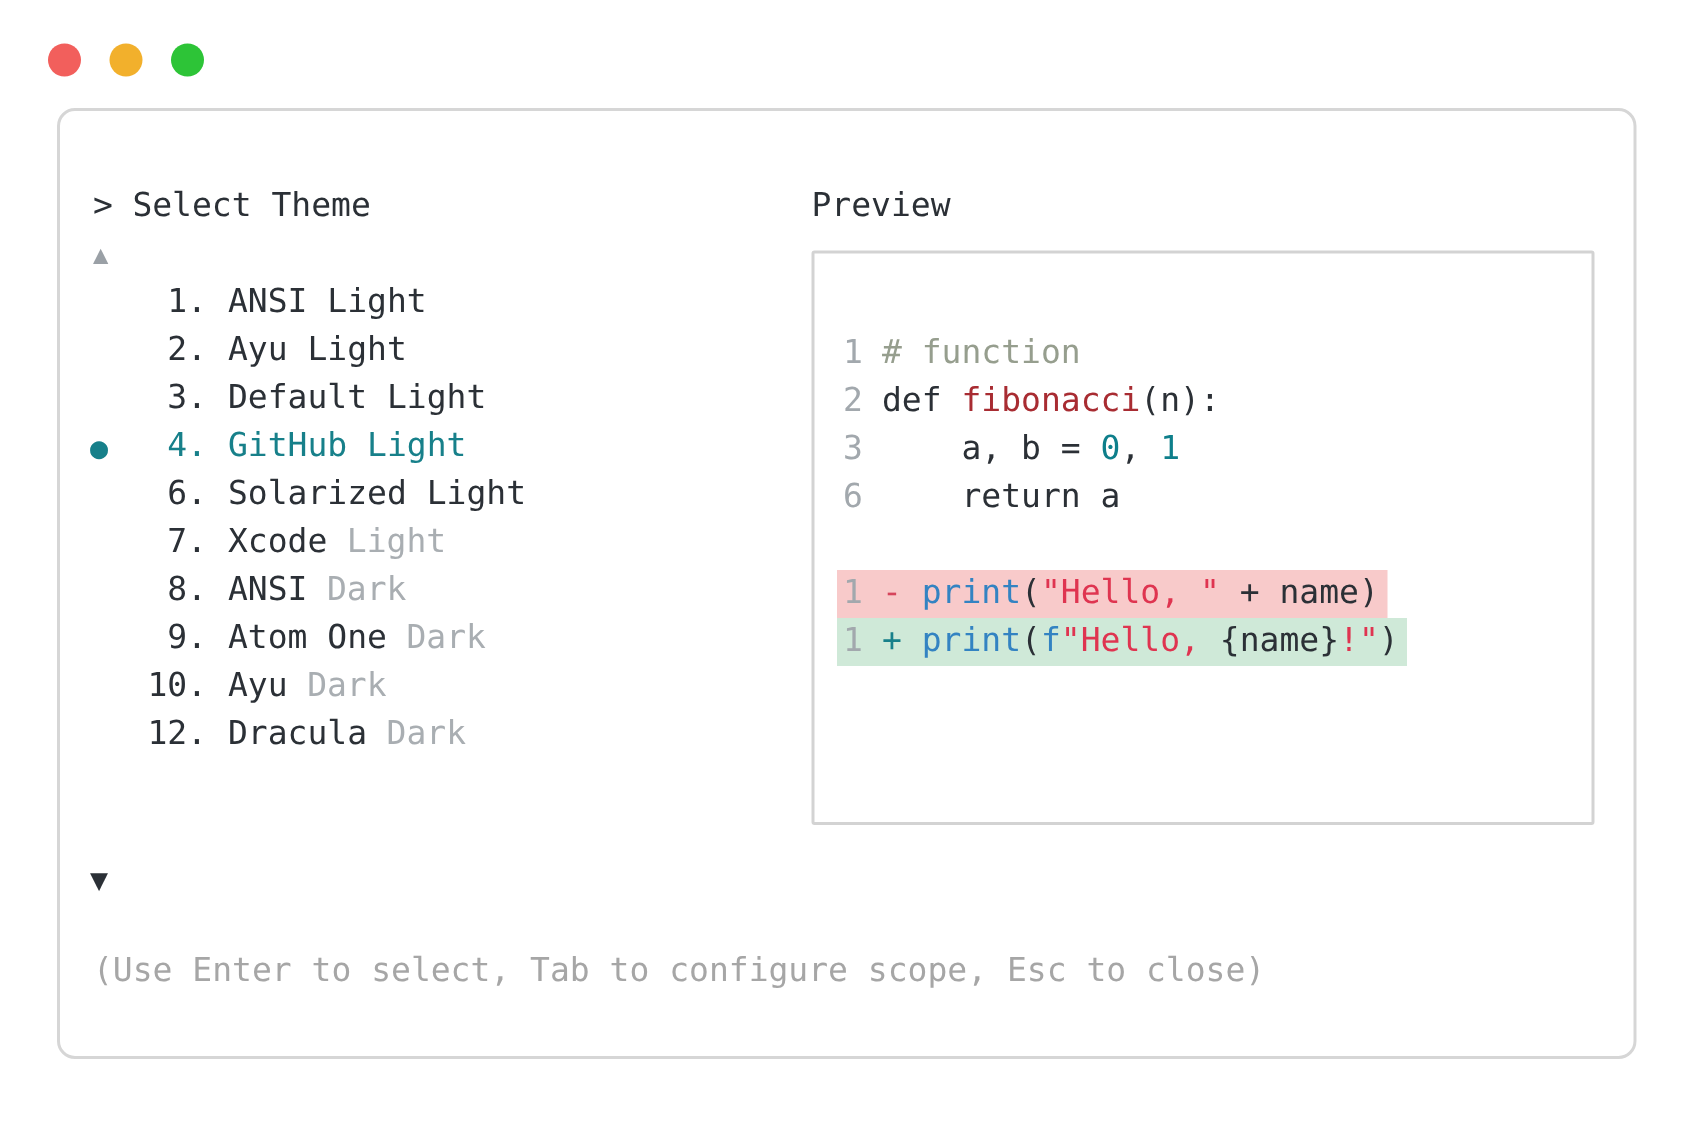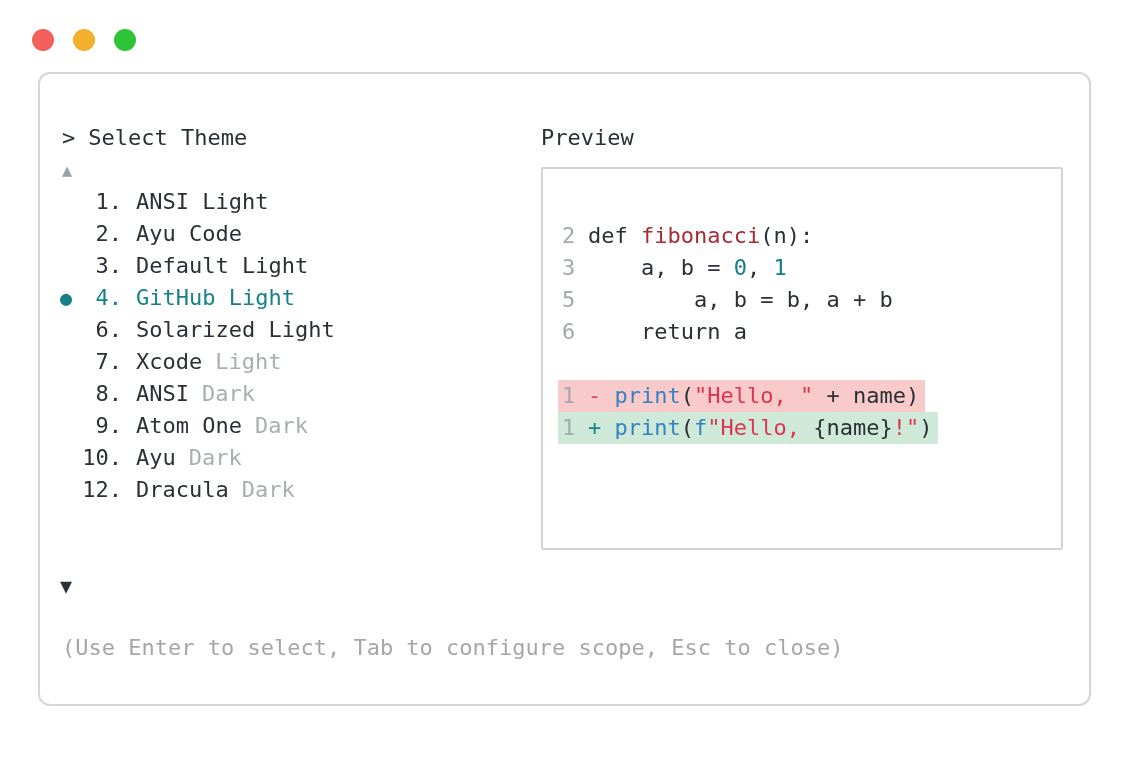--- a/index.html
+++ b/index.html
@@ -23,21 +23,21 @@
 
   .panel{
     position:absolute;left:38px;top:72px;width:1049px;height:630px;
     border:2px solid var(--border);border-radius:12px;background:#fff;
   }
   .prompt{position:absolute;left:22px;top:48px;height:32px;line-height:32px;font-size:22px;}
   .prompt .sym{margin-right:13px;}
   .scroll-up{position:absolute;left:22px;top:80px;height:32px;line-height:32px;font-size:17px;color:#9aa0a6;}
   .scroll-down{position:absolute;left:20px;top:496px;height:32px;line-height:32px;font-size:20px;color:var(--text-dark);}
   .tlist{position:absolute;left:0;top:112px;width:480px;}
-  .trow{position:relative;height:32px;line-height:32px;font-size:22px;padding-left:38px;white-space:pre;}
+  .trow{position:relative;height:32px;line-height:32px;font-size:22px;padding-left:54px;white-space:pre;}
   .trow .bullet{position:absolute;left:20px;top:0;color:var(--accent-teal);font-size:20px;}
   .trow .tnum{display:inline-block;width:44px;text-align:right;}
   .trow .tname{margin-left:14px;}
   .trow .tmuted{margin-left:13px;color:var(--text-muted);}
   .trow.selected .tnum,.trow.selected .tname{color:var(--accent-teal);}
   .footer{position:absolute;left:22px;top:558px;height:32px;line-height:32px;font-size:22px;color:var(--footer-gray);white-space:pre;}
 
   .preview-title{position:absolute;left:501px;top:48px;height:32px;line-height:32px;font-size:22px;}
   .preview-box{
     position:absolute;left:501px;top:93px;width:518px;height:379px;
@@ -68,42 +68,42 @@
 <div class="panel">
 
   <div class="prompt">
     <span class="sym">&gt;</span><span>Select Theme</span>
   </div>
 
   <div class="scroll-up">▲</div>
 
   <div class="tlist">
       <div class="trow"><span class="bullet"></span><span class="tnum">1.</span><span class="tname">ANSI Light</span></div>
-      <div class="trow"><span class="bullet"></span><span class="tnum">2.</span><span class="tname">Ayu Code</span></div>
+      <div class="trow"><span class="bullet"></span><span class="tnum">2.</span><span class="tname">Ayu Light</span></div>
       <div class="trow"><span class="bullet"></span><span class="tnum">3.</span><span class="tname">Default Light</span></div>
       <div class="trow selected"><span class="bullet">●</span><span class="tnum">4.</span><span class="tname">GitHub Light</span></div>
       <div class="trow"><span class="bullet"></span><span class="tnum">6.</span><span class="tname">Solarized Light</span></div>
       <div class="trow"><span class="bullet"></span><span class="tnum">7.</span><span class="tname">Xcode</span><span class="tmuted">Light</span></div>
       <div class="trow"><span class="bullet"></span><span class="tnum">8.</span><span class="tname">ANSI</span><span class="tmuted">Dark</span></div>
       <div class="trow"><span class="bullet"></span><span class="tnum">9.</span><span class="tname">Atom One</span><span class="tmuted">Dark</span></div>
       <div class="trow"><span class="bullet"></span><span class="tnum">10.</span><span class="tname">Ayu</span><span class="tmuted">Dark</span></div>
       <div class="trow"><span class="bullet"></span><span class="tnum">12.</span><span class="tname">Dracula</span><span class="tmuted">Dark</span></div>
     </div>
 
   <div class="scroll-down">▼</div>
 
   <div class="footer">(Use Enter to select, Tab to configure scope, Esc to close)</div>
 
   <div class="preview-title">Preview</div>
 
   <div class="preview-box">
     <div class="code">
+        <div class="cline"><span class="lwrap"><span class="ln">1</span><span class="tk-comment"># function</span></span></div>
         <div class="cline"><span class="lwrap"><span class="ln">2</span><span class="tk-code">def </span><span class="tk-func">fibonacci</span><span class="tk-code">(n):</span></span></div>
         <div class="cline"><span class="lwrap"><span class="ln">3</span><span class="tk-code">    a, b = </span><span class="tk-number">0</span><span class="tk-code">, </span><span class="tk-number">1</span></span></div>
-        <div class="cline"><span class="lwrap"><span class="ln">5</span><span class="tk-code">        a, b = b, a + b</span></span></div>
         <div class="cline"><span class="lwrap"><span class="ln">6</span><span class="tk-code">    return a</span></span></div>
         <div class="cline"><span class="lwrap"><span class="ln"></span></span></div>
         <div class="cline"><span class="lwrap hl-removed"><span class="ln">1</span><span class="tk-removed-marker">- </span><span class="tk-builtin">print</span><span class="tk-code">(</span><span class="tk-string">"Hello, "</span><span class="tk-code"> + name)</span></span></div>
         <div class="cline"><span class="lwrap hl-added"><span class="ln">1</span><span class="tk-added-marker">+ </span><span class="tk-builtin">print</span><span class="tk-code">(</span><span class="tk-builtin">f</span><span class="tk-string">"Hello, </span><span class="tk-code">{name}</span><span class="tk-string">!"</span><span class="tk-code">)</span></span></div>
       </div>
   </div>
 
 </div>
 
 </body></html>

